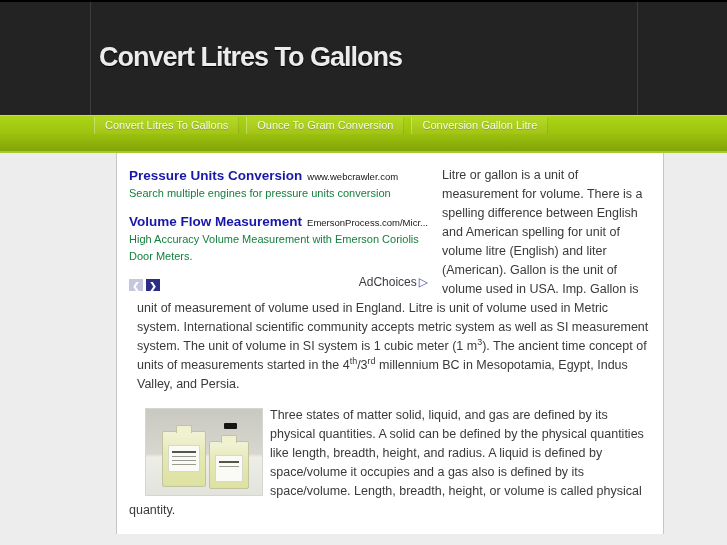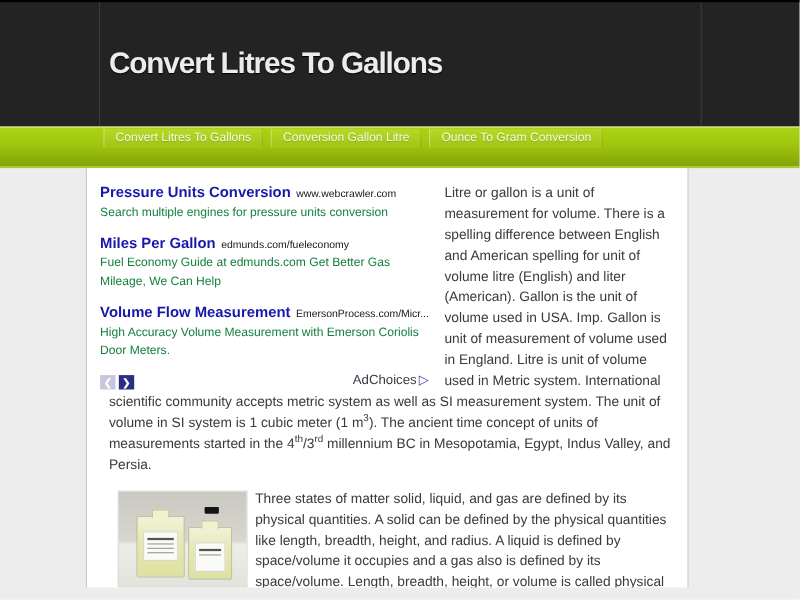--- a/index.html
+++ b/index.html
@@ -42,21 +42,21 @@
     text-shadow:0 1px 0 rgba(0,0,0,0.18);
     white-space:nowrap;
   }
   .nav-row.row2 .nav-tab {
     background:linear-gradient(180deg,#a3c717 0%,#8cab0e 100%);
   }
 
   
   .main { height:392px; background:#ededed; }
   .main-col {
-    margin-left:78px; width:548px; height:100%; background:#fff;
+    margin-left:116px; width:548px; height:100%; background:#fff;
     border-left:1px solid #c6c6c6; border-right:1px solid #c6c6c6;
     padding:13px 11px 0 12px; overflow:hidden;
   }
 
   
   .ad-block { float:left; width:303px; margin-right:10px; }
   .ad { margin-bottom:10px; cursor:pointer; }
   .ad-title { font-size:13.5px; font-weight:bold; color:#1717aa; line-height:17px; }
   .ad-url { font-size:9.5px; color:#161616; margin-left:5px; }
   .ad-desc { font-size:11px; color:#15803d; line-height:17px; margin-top:1px; }
@@ -120,41 +120,37 @@
   <header class="header">
     <div class="header-col">
       <h1 class="page-title">Convert Litres To Gallons</h1>
     </div>
   </header>
 
   <nav class="nav">
     <div class="nav-col">
       <div class="nav-row">
         <span class="nav-tab">Convert Litres To Gallons</span>
+        <span class="nav-tab">Ounce To Gram Conversion</span>
         <span class="nav-tab">Conversion Gallon Litre</span>
-        <span class="nav-tab">Ounce To Gram Conversion</span>
       </div>
     </div>
   </nav>
 
   <div class="main">
     <div class="main-col">
 
       <div class="ad-block">
 
         <div class="ad">
           <span class="ad-title">Pressure Units Conversion</span><span class="ad-url">www.webcrawler.com</span>
           <div class="ad-desc">Search multiple engines for pressure units conversion</div>
         </div>
 
 
-        <div class="ad">
-          <span class="ad-title">Miles Per Gallon</span><span class="ad-url">edmunds.com/fueleconomy</span>
-          <div class="ad-desc">Fuel Economy Guide at edmunds.com Get Better Gas Mileage, We Can Help</div>
-        </div>
 
         <div class="ad">
           <span class="ad-title">Volume Flow Measurement</span><span class="ad-url">EmersonProcess.com/Micr...</span>
           <div class="ad-desc">High Accuracy Volume Measurement with Emerson Coriolis Door Meters.</div>
         </div>
 
         <div class="ad-controls">
           <span class="pager">
             <span class="pg prev"><span>❮</span></span><span class="pg next"><span>❯</span></span>
           </span>

